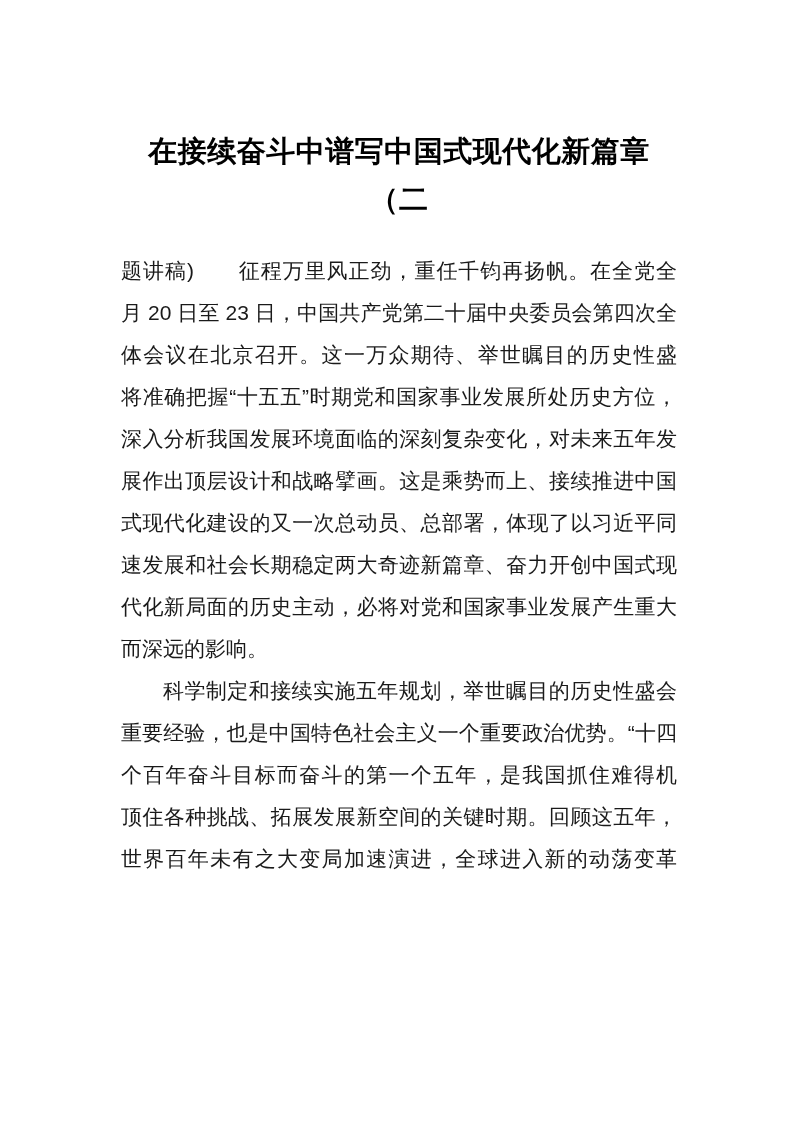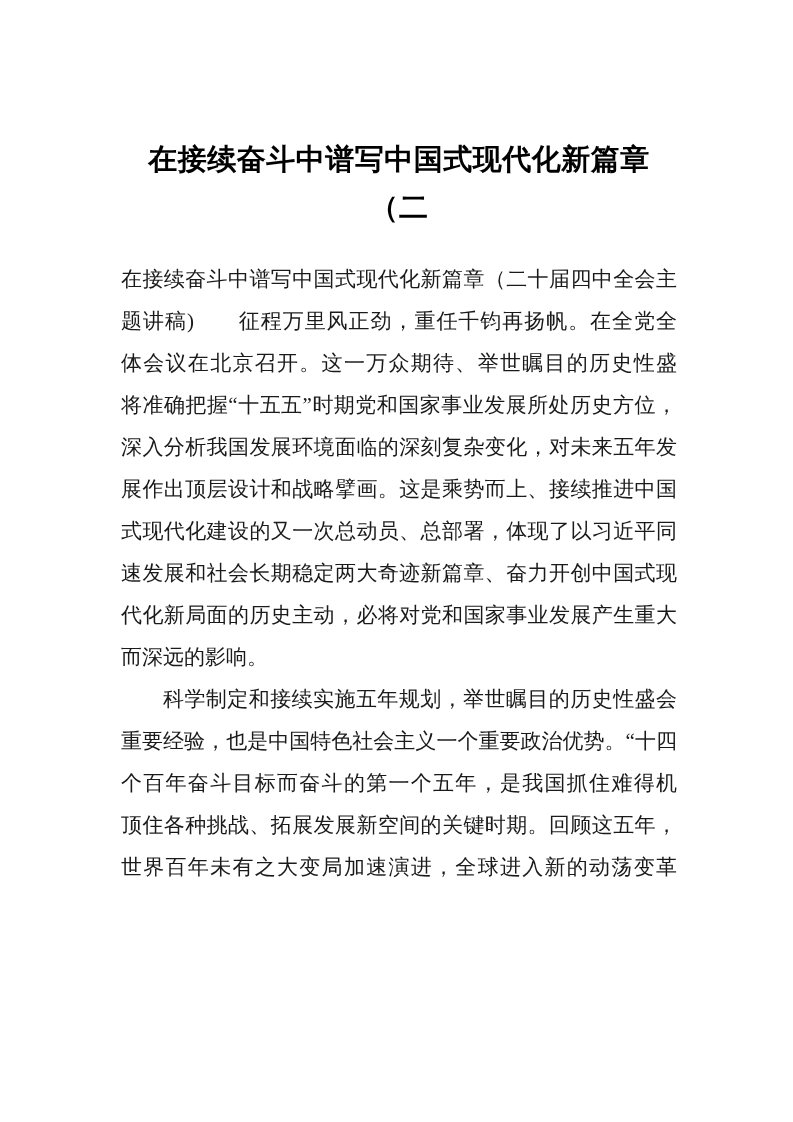--- a/index.html
+++ b/index.html
@@ -1,24 +1,24 @@
 <!DOCTYPE html>
 <html><head>
 <meta charset="utf-8">
 <style>
   * { margin: 0; padding: 0; box-sizing: border-box; }
   html, body { background: #ffffff; }
   .page {
     position: relative;
     width: 793px;
     height: 977px;
-    margin: 16px auto;
+    margin: 8px auto;
     background: #ffffff;
     overflow: hidden;
-    font-family: Liberation Serif, serif;
+    font-family: Liberation Sans, sans-serif;
     color: #000000;
   }
   .content {
     position: absolute;
     top: 119px;
     left: 121px;
     width: 556px;
   }
   .doc-title {
     font-size: 29px;
@@ -53,22 +53,22 @@
 </head>
 <body>
 
 <div class="page">
   <div class="content">
     <div class="doc-title">
       <div>在接续奋斗中谱写中国式现代化新篇章（二</div>
     </div>
     <div class="doc-body">
       <div class="paragraph">
-          <div class="line">在接续奋斗中谱写中国式现代化新篇章（二十届四中全会主</div>
           <div class="line">题讲稿)　　征程万里风正劲，重任千钧再扬帆。在全党全</div>
+          <div class="line">月 20 日至 23 日，中国共产党第二十届中央委员会第四次全</div>
           <div class="line">体会议在北京召开。这一万众期待、举世瞩目的历史性盛会，</div>
           <div class="line">将准确把握“十五五”时期党和国家事业发展所处历史方位，</div>
           <div class="line">深入分析我国发展环境面临的深刻复杂变化，对未来五年发</div>
           <div class="line">展作出顶层设计和战略擘画。这是乘势而上、接续推进中国</div>
           <div class="line">式现代化建设的又一次总动员、总部署，体现了以习近平同</div>
           <div class="line">速发展和社会长期稳定两大奇迹新篇章、奋力开创中国式现</div>
           <div class="line">代化新局面的历史主动，必将对党和国家事业发展产生重大</div>
           <div class="line last">而深远的影响。</div>
         </div>
       <div class="paragraph">

